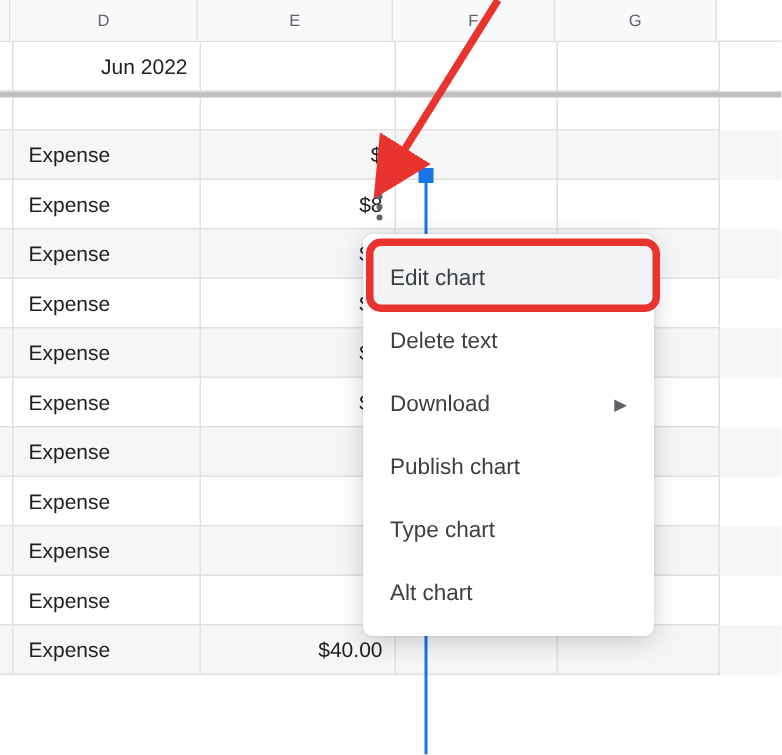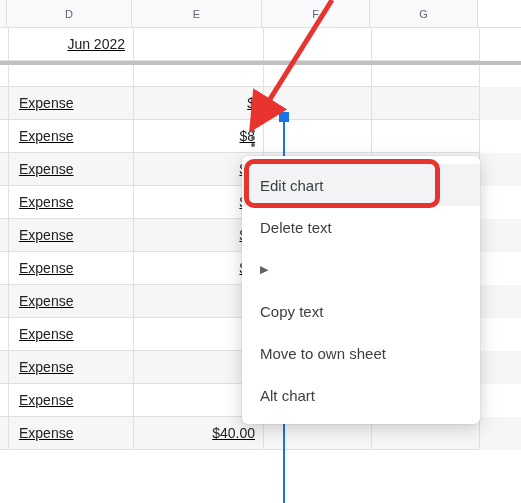--- a/index.html
+++ b/index.html
@@ -30,21 +30,20 @@
     .col-d { width: 125px; }
     .col-e { width: 130px; }
     .col-f { width: 108px; }
     .col-g { width: 108px; }
     .data-rows {
     }
     .row {
       display: flex;
       height: 33px;
       align-items: stretch;
-      text-decoration: underline;
     }
     .row.alt { background: #f6f6f6; }
     .cell {
       display: flex;
       align-items: center;
       justify-content: flex-end;
       padding-right: 8px;
       border-right: 1px solid #e0e0e0;
       border-bottom: 1px solid #e0e0e0;
       color: #202124;
@@ -93,21 +92,21 @@
     .kebab-dots span {
       width: 4px;
       height: 4px;
       background: #5f6368;
       border-radius: 50%;
     }
     .context-menu {
       position: absolute;
       top: 156px;
       left: 242px;
-      width: 238px;
+      width: 194px;
       background: #fff;
       border-radius: 6px;
       box-shadow: 0 4px 18px rgba(0,0,0,0.18), 0 0 0 1px rgba(0,0,0,0.04);
       padding: 8px 0;
       z-index: 10;
     }
     .menu-item {
       display: flex;
       align-items: center;
       justify-content: space-between;
@@ -266,27 +265,28 @@
 </div>
 
 <div class="context-menu">
   <div class="menu-item hovered">
     <span>Edit chart</span>
   </div>
   <div class="menu-item">
     <span>Delete text</span>
   </div>
   <div class="menu-item">
+    <span>Download</span>
     <span class="submenu-arrow">▶</span>
   </div>
   <div class="menu-item">
-    <span>Copy text</span>
-  </div>
-  <div class="menu-item">
-    <span>Move to own sheet</span>
+    <span>Publish chart</span>
+  </div>
+  <div class="menu-item">
+    <span>Type chart</span>
   </div>
   <div class="menu-item">
     <span>Alt chart</span>
   </div>
 </div>
 
 <div class="highlight-ring"></div>
 
 <svg class="arrow-overlay" viewBox="0 0 115 145">
   <defs>

